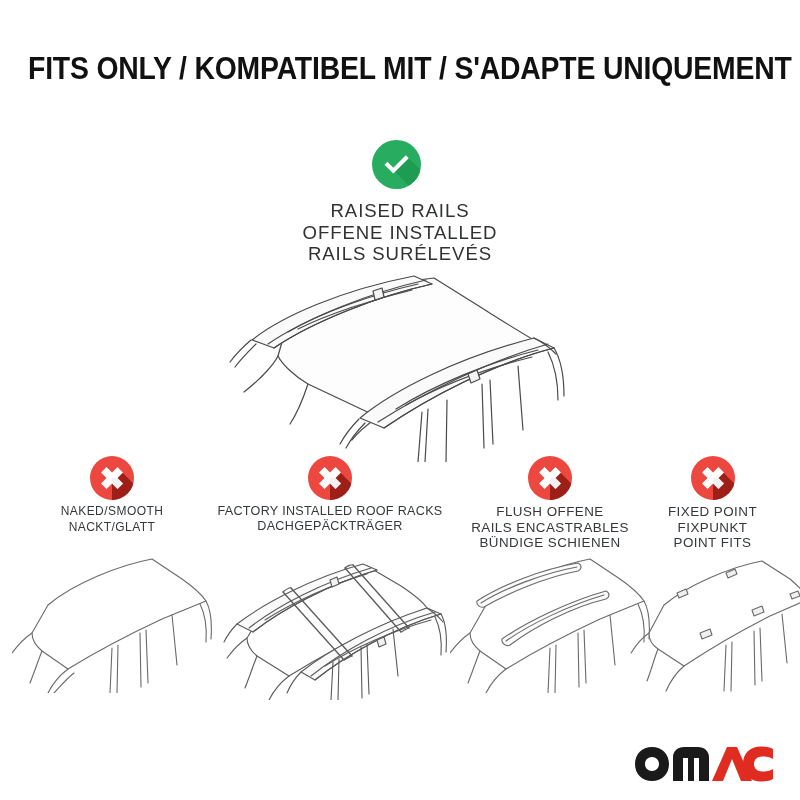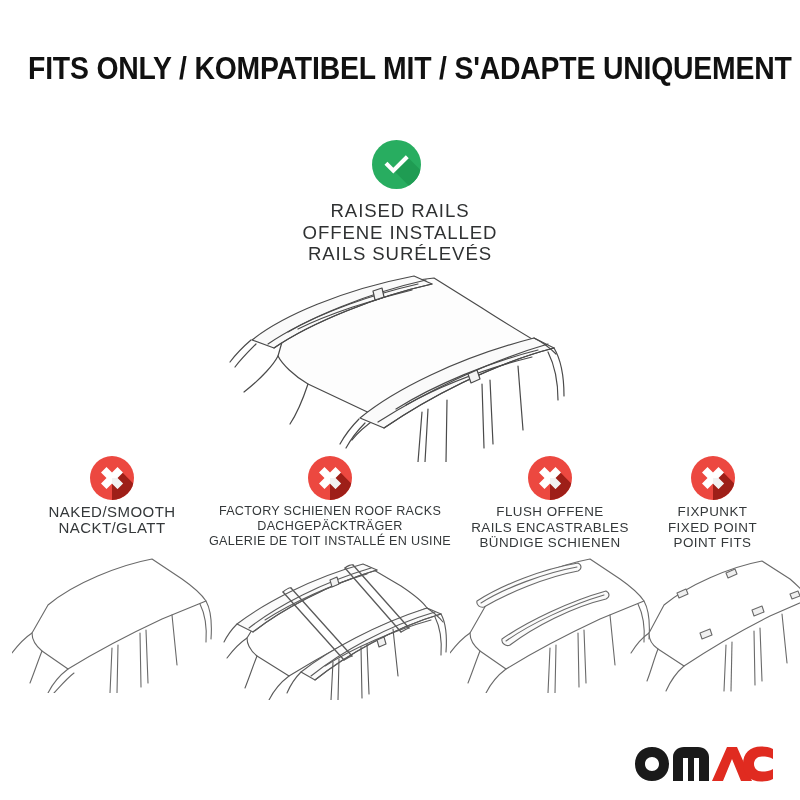--- a/index.html
+++ b/index.html
@@ -59,21 +59,21 @@
     font-weight:400;
   }
   .col .art{position:absolute;left:0;width:100%;}
 
   
   .col-0{left:12px;width:200px;}
   .col-1{left:205px;width:250px;}
   .col-2{left:450px;width:200px;}
   .col-3{left:630px;width:165px;}
 
-  .col-0 .lbl{font-size:15px;}
+  .col-0 .lbl{font-size:12px;}
   .col-1 .lbl{font-size:12.6px;letter-spacing:0.3px;line-height:15px;}
   .col-2 .lbl{font-size:13.4px;}
   .col-3 .lbl{font-size:13.4px;}
 
   .col-0 .art{top:103px;height:140px;}
   .col-1 .art{top:100px;height:150px;}
   .col-2 .art{top:103px;height:140px;}
   .col-3 .art{top:103px;height:140px;}
 
   
@@ -215,23 +215,22 @@
             </defs>
           <circle cx="50" cy="50" r="50" fill="#ec4840"></circle>
           <g clip-path="url(#xc1)">
             <path d="M50 50 L68 32 L118 82 L100 100 L50 100 Z" fill="#9e1f18"></path>
           </g>
           <path d="M50 37.5 L62.5 25 L75 37.5 L62.5 50 L75 62.5 L62.5 75 L50 62.5 L37.5 75 L25 62.5 L37.5 50 L25 37.5 L37.5 25 Z" fill="#ffffff"></path>
           <path d="M50 50 L62.5 50 L75 62.5 L62.5 75 L50 62.5 Z" fill="#e6e6e6" opacity="0.55"></path>
         </svg>
       </div>
       <div class="lbl">
-        <div class="nw">FACTORY SCHIENEN ROOF RACKS</div>
+        <div class="nw">FACTORY INSTALLED ROOF RACKS</div>
         <div class="nw">DACHGEPÄCKTRÄGER</div>
-        <div class="nw">GALERIE DE TOIT INSTALLÉ EN USINE</div>
       </div>
       <div class="art">
         <svg viewBox="0 0 250 150" width="250" height="150">
           <g fill="none" stroke="#5a5a5a" stroke-width="1.1" stroke-linecap="round" stroke-linejoin="round">
 
             <path d="M58 62 C84 40 128 22 162 16 L196 36 C208 44 218 52 222 58
                      L176 76 C146 90 110 110 84 126 L52 106 C46 101 42 94 42 88 Z" fill="#ffffff"></path>
             <path d="M42 88 C36 92 28 100 22 108"></path>
             <path d="M52 106 C48 116 44 128 40 138"></path>
             <path d="M84 126 C76 132 68 142 64 150"></path>
@@ -332,22 +331,22 @@
             </defs>
           <circle cx="50" cy="50" r="50" fill="#ec4840"></circle>
           <g clip-path="url(#xc3)">
             <path d="M50 50 L68 32 L118 82 L100 100 L50 100 Z" fill="#9e1f18"></path>
           </g>
           <path d="M50 37.5 L62.5 25 L75 37.5 L62.5 50 L75 62.5 L62.5 75 L50 62.5 L37.5 75 L25 62.5 L37.5 50 L25 37.5 L37.5 25 Z" fill="#ffffff"></path>
           <path d="M50 50 L62.5 50 L75 62.5 L62.5 75 L50 62.5 Z" fill="#e6e6e6" opacity="0.55"></path>
         </svg>
       </div>
       <div class="lbl">
+        <div class="nw">FIXED POINT</div>
         <div class="nw">FIXPUNKT</div>
-        <div class="nw">FIXED POINT</div>
         <div class="nw">POINT FITS</div>
       </div>
       <div class="art">
         <svg viewBox="0 0 180 140" width="180" height="140">
           <g fill="none" stroke="#6a6a6a" stroke-width="1.1" stroke-linecap="round" stroke-linejoin="round">
             <path d="M34 52 C58 32 100 14 132 8 L160 26 C168 33 176 41 179 46
                      L140 63 C112 77 78 97 54 113 L28 96 C22 92 19 86 19 80 Z" fill="#ffffff"></path>
             <path d="M19 80 C13 84 6 92 1 100"></path>
             <path d="M28 96 C24 106 21 118 17 128"></path>
             <path d="M54 113 C47 119 40 129 36 138"></path>

